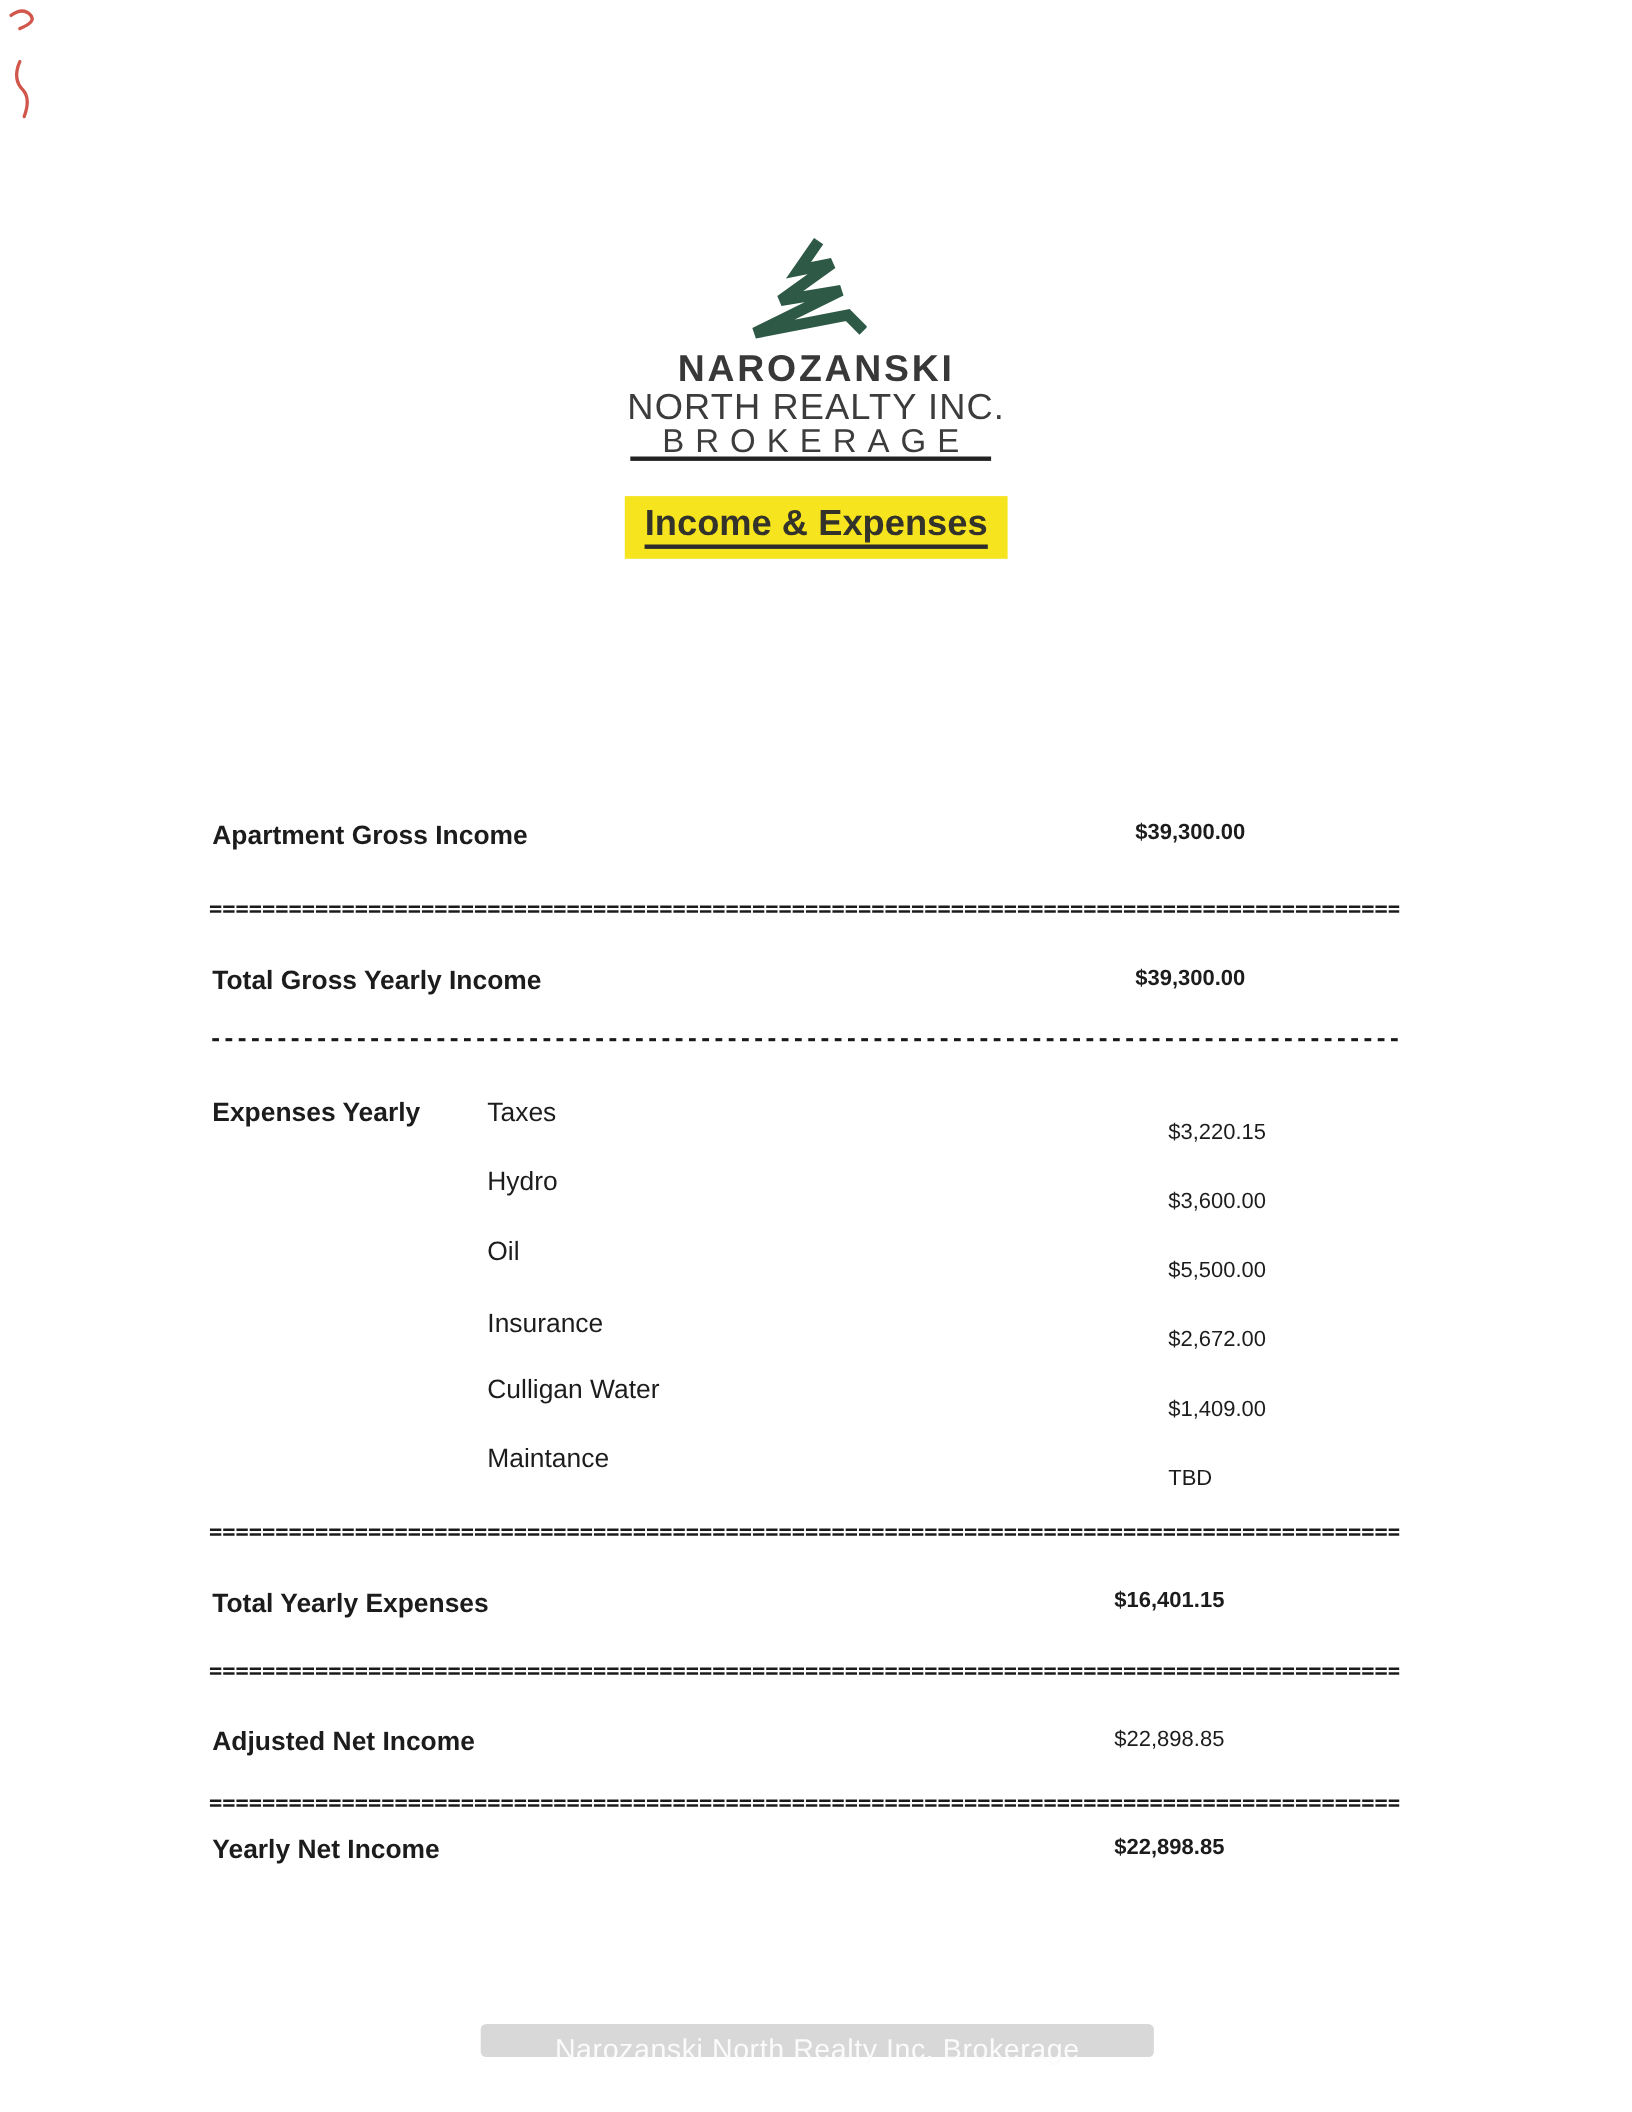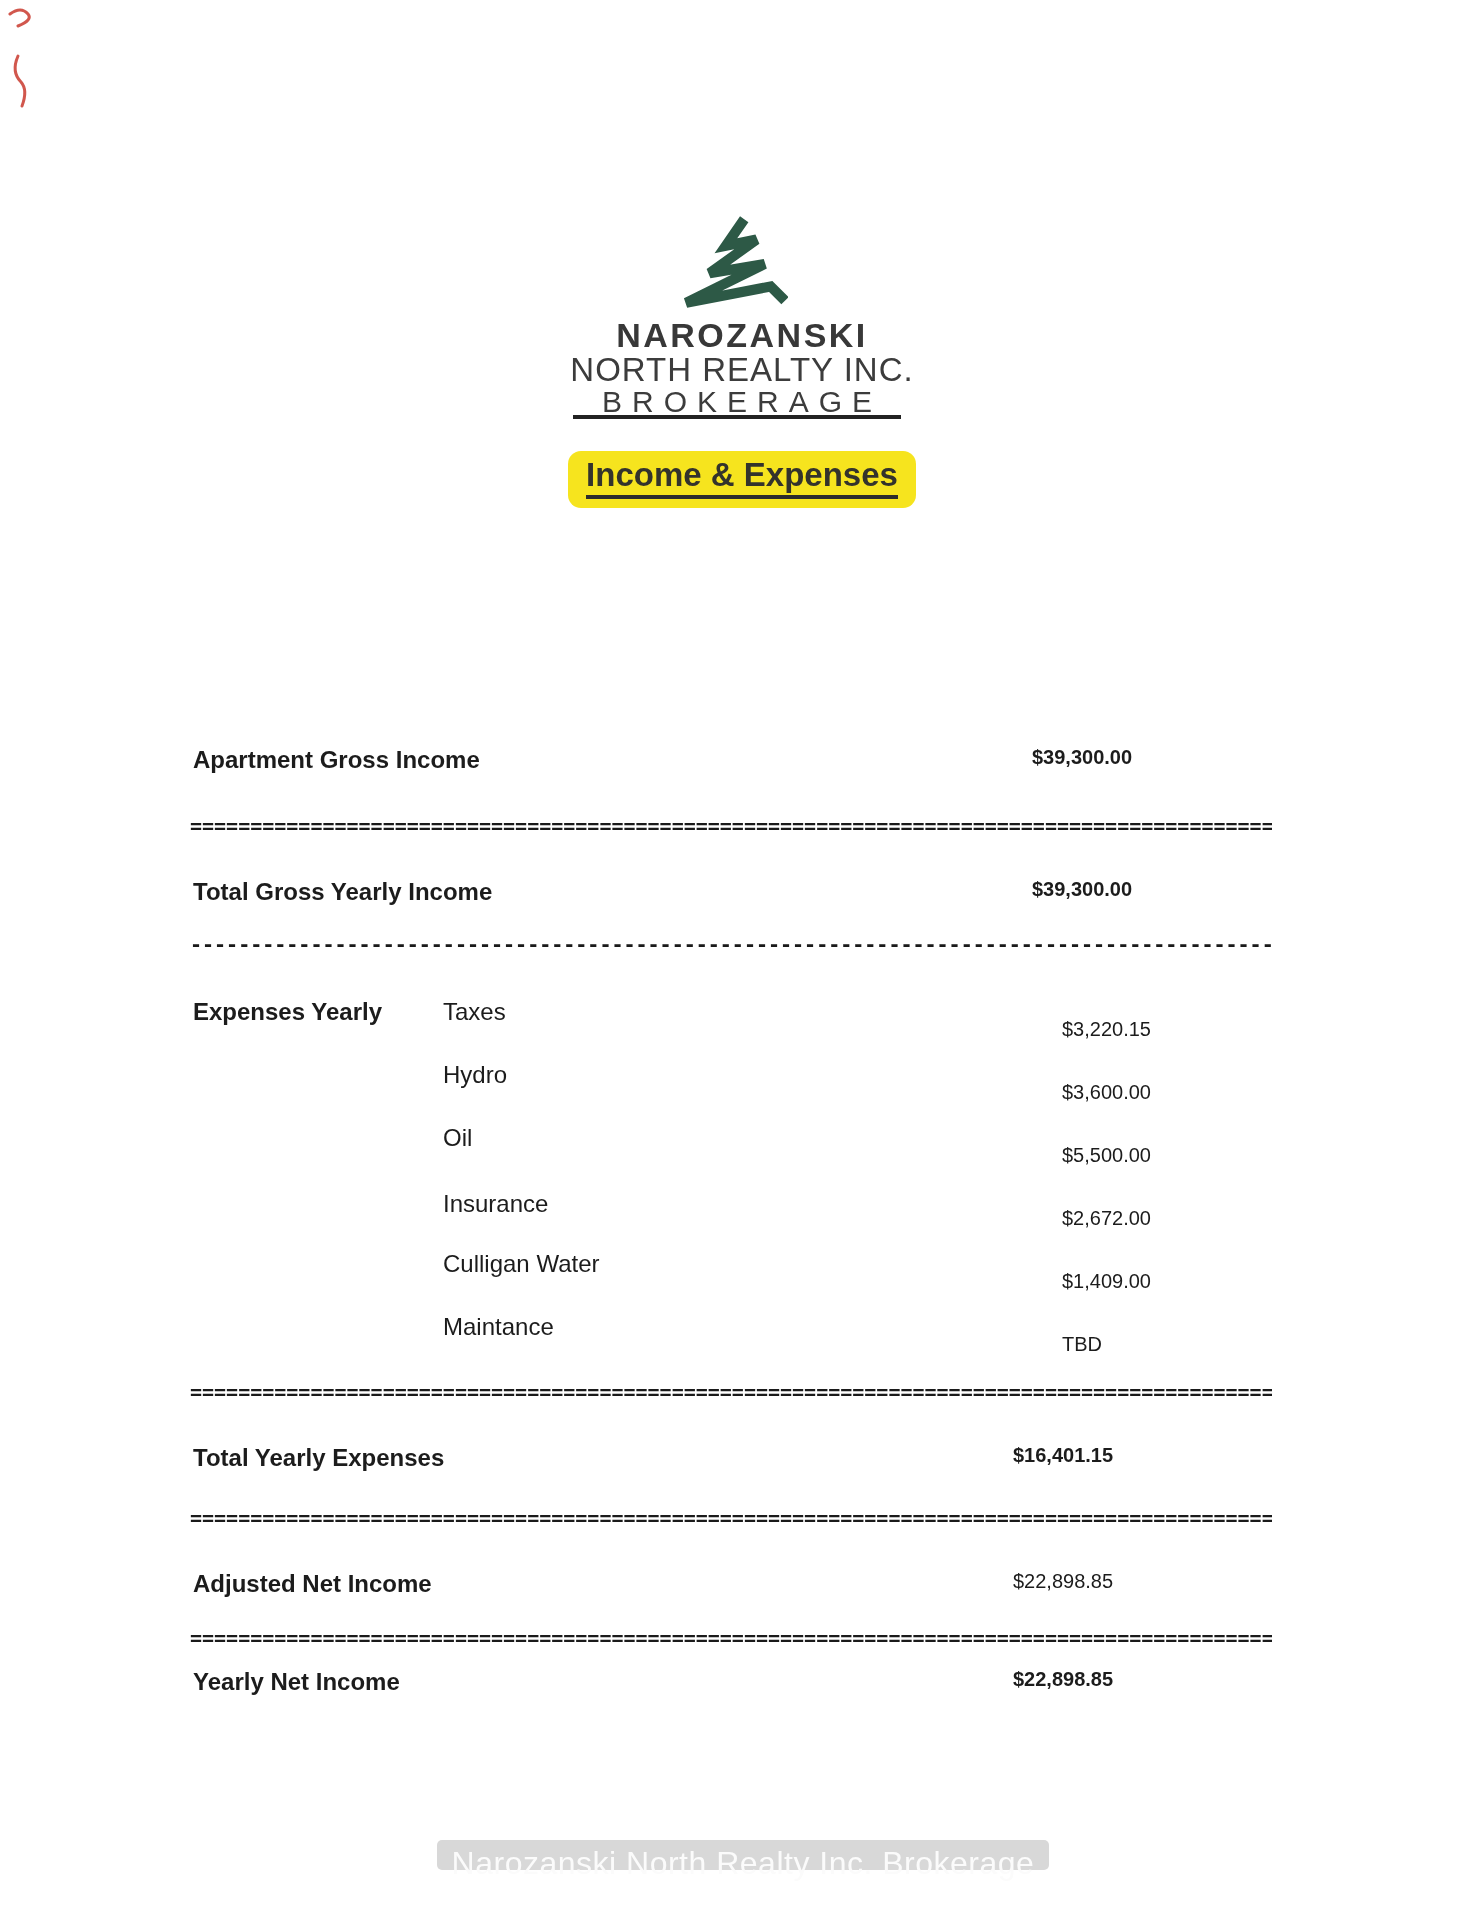--- a/index.html
+++ b/index.html
@@ -43,21 +43,20 @@
     height: 4px;
     background: #222222;
   }
 
   
   .doc-title-wrap { top: 451px; }
   .doc-title-highlight {
     display: inline-block;
     background: #f6e41e;
     padding: 5px 18px 9px 18px;
-    border-radius: 13px;
   }
   .doc-title-text {
     display: inline-block;
     font-size: 33px;
     font-weight: bold;
     color: #33332c;
     border-bottom: 4px solid #2c2c2c;
     padding-bottom: 1px;
   }
   .address-wrap { top: 533px; }
@@ -105,21 +104,21 @@
   
   .watermark-band {
     top: 1840px;
     left: 437px;
     width: 612px;
     height: 30px;
     background: #d8d8d8;
     border-radius: 5px;
     text-align: center;
     line-height: 46px;
-    font-size: 32px;
+    font-size: 26px;
     color: #fbfbfb;
     letter-spacing: 0.5px;
   }
 
   .tree-svg { top: 214px; left: 676px; }
   .scribble-svg { top: 4px; left: 4px; }
 </style>
 </head>
 <body>
 

